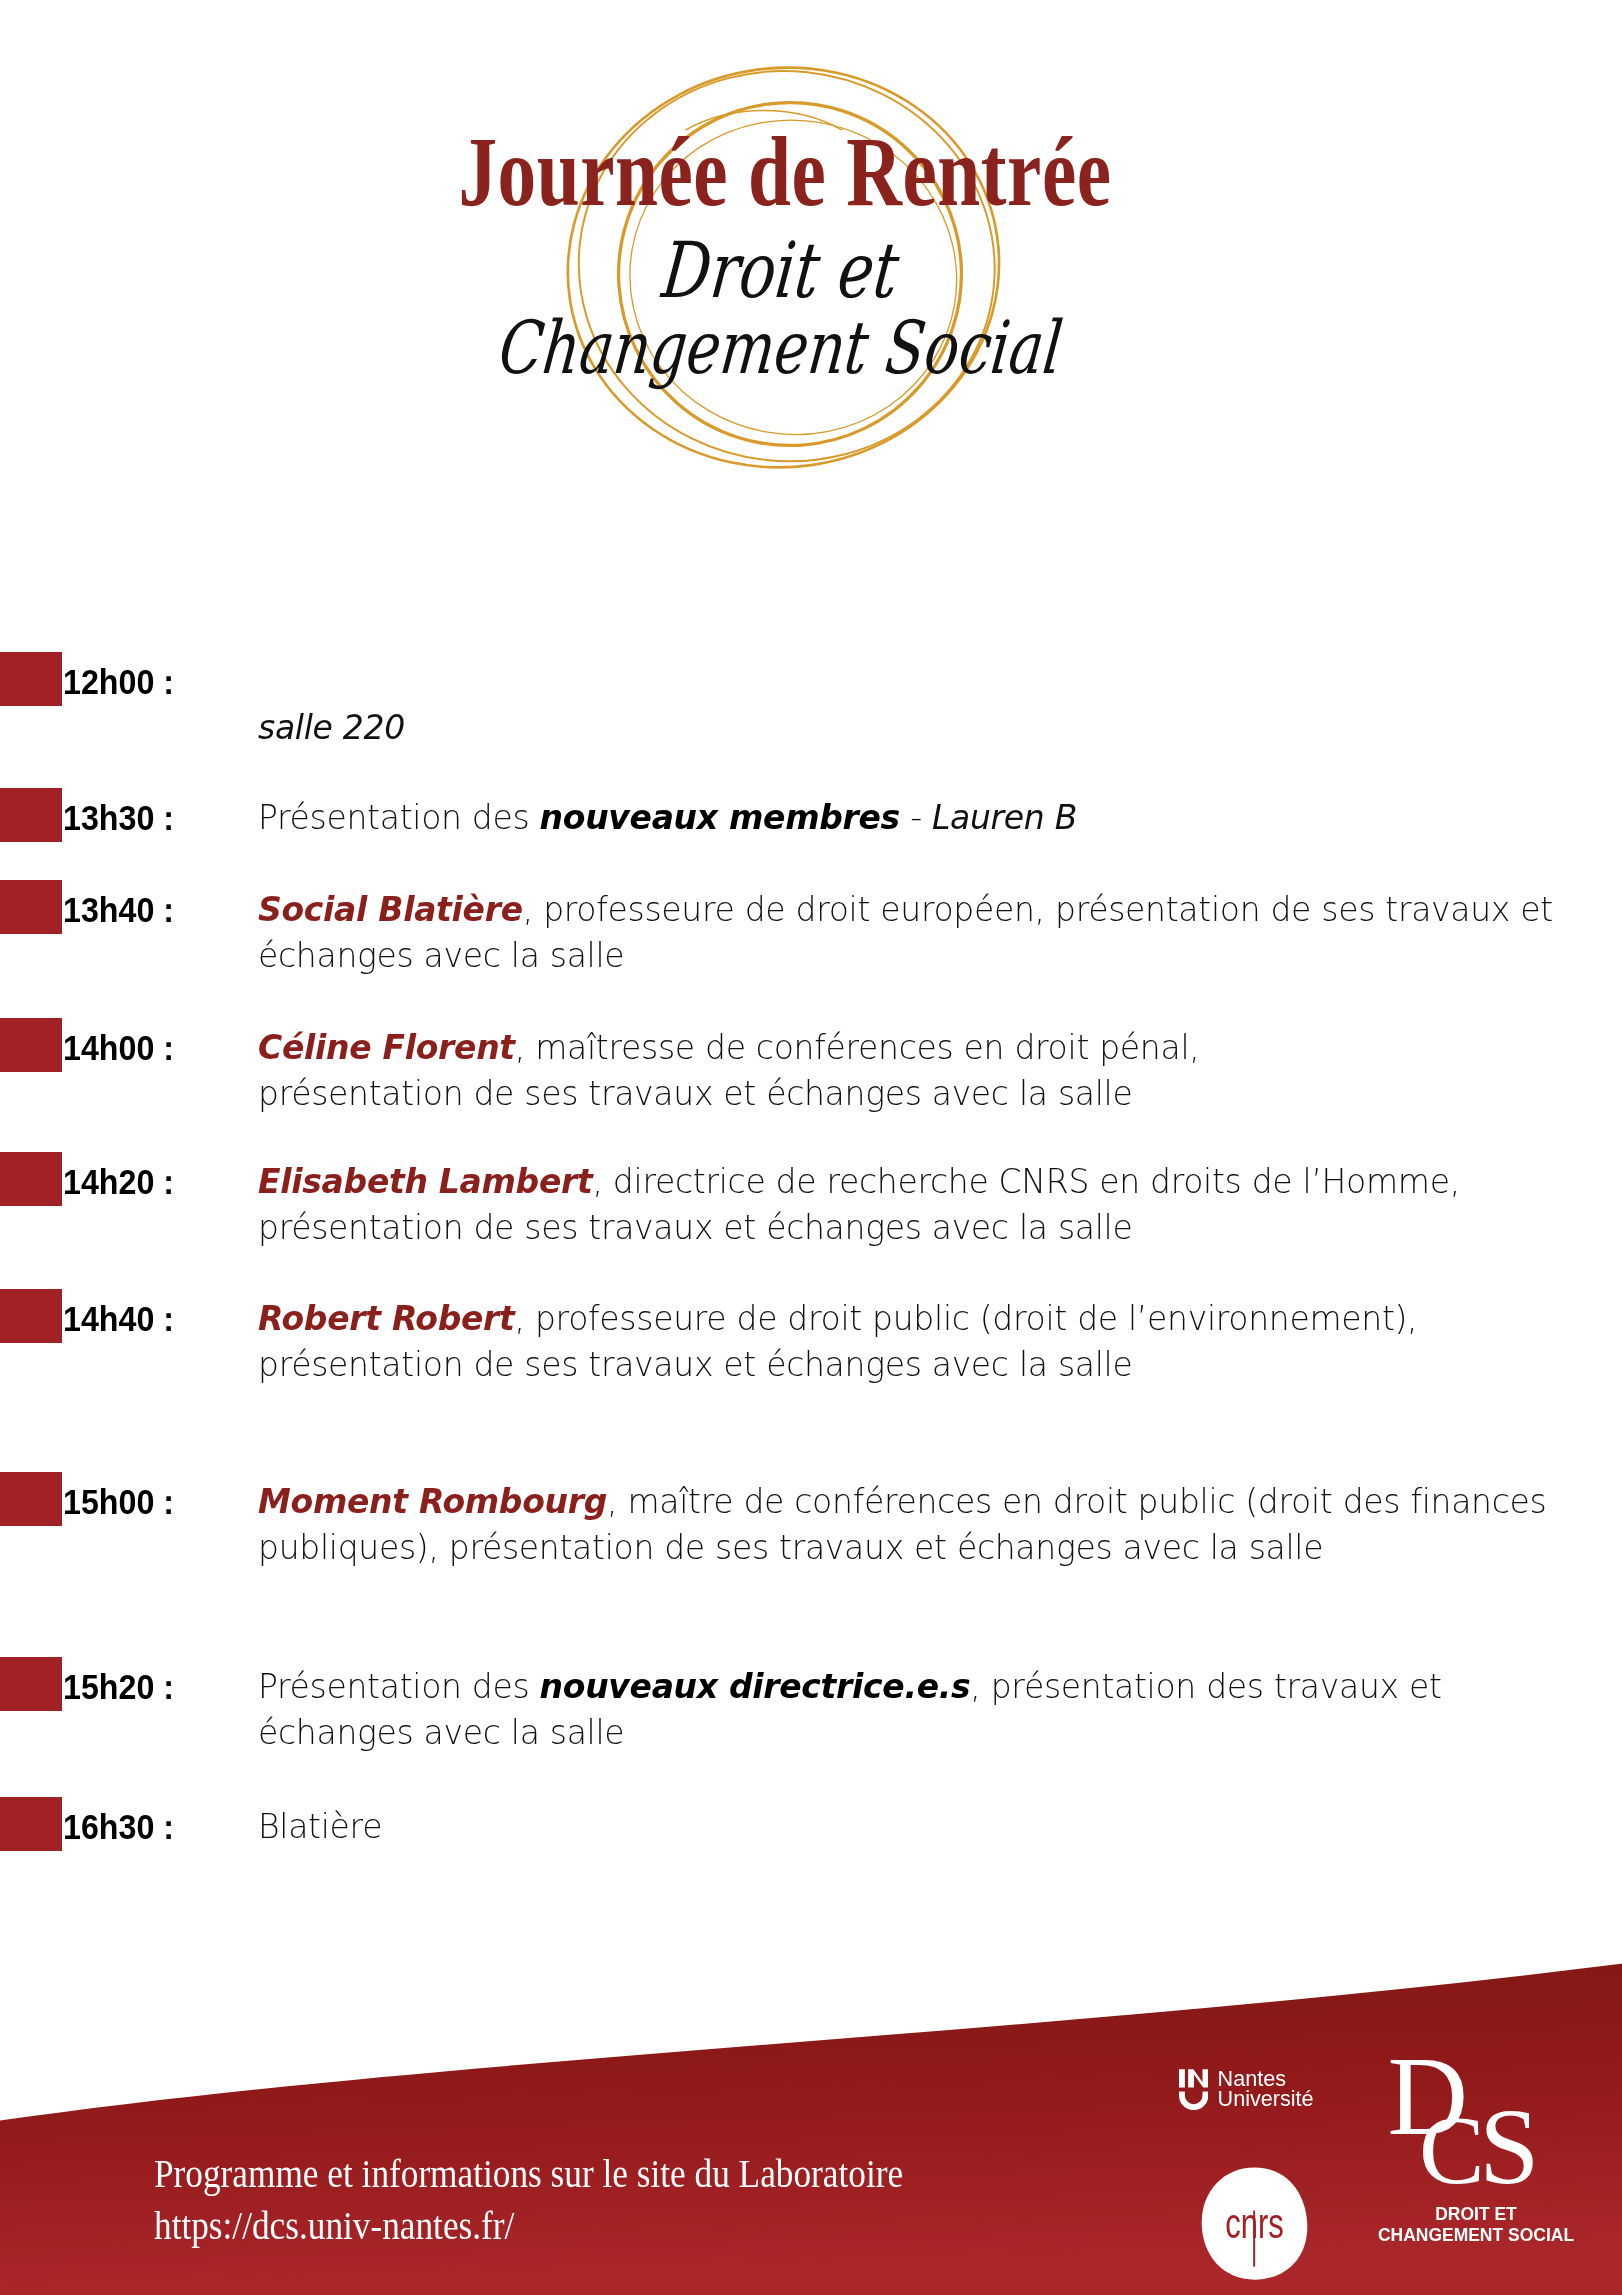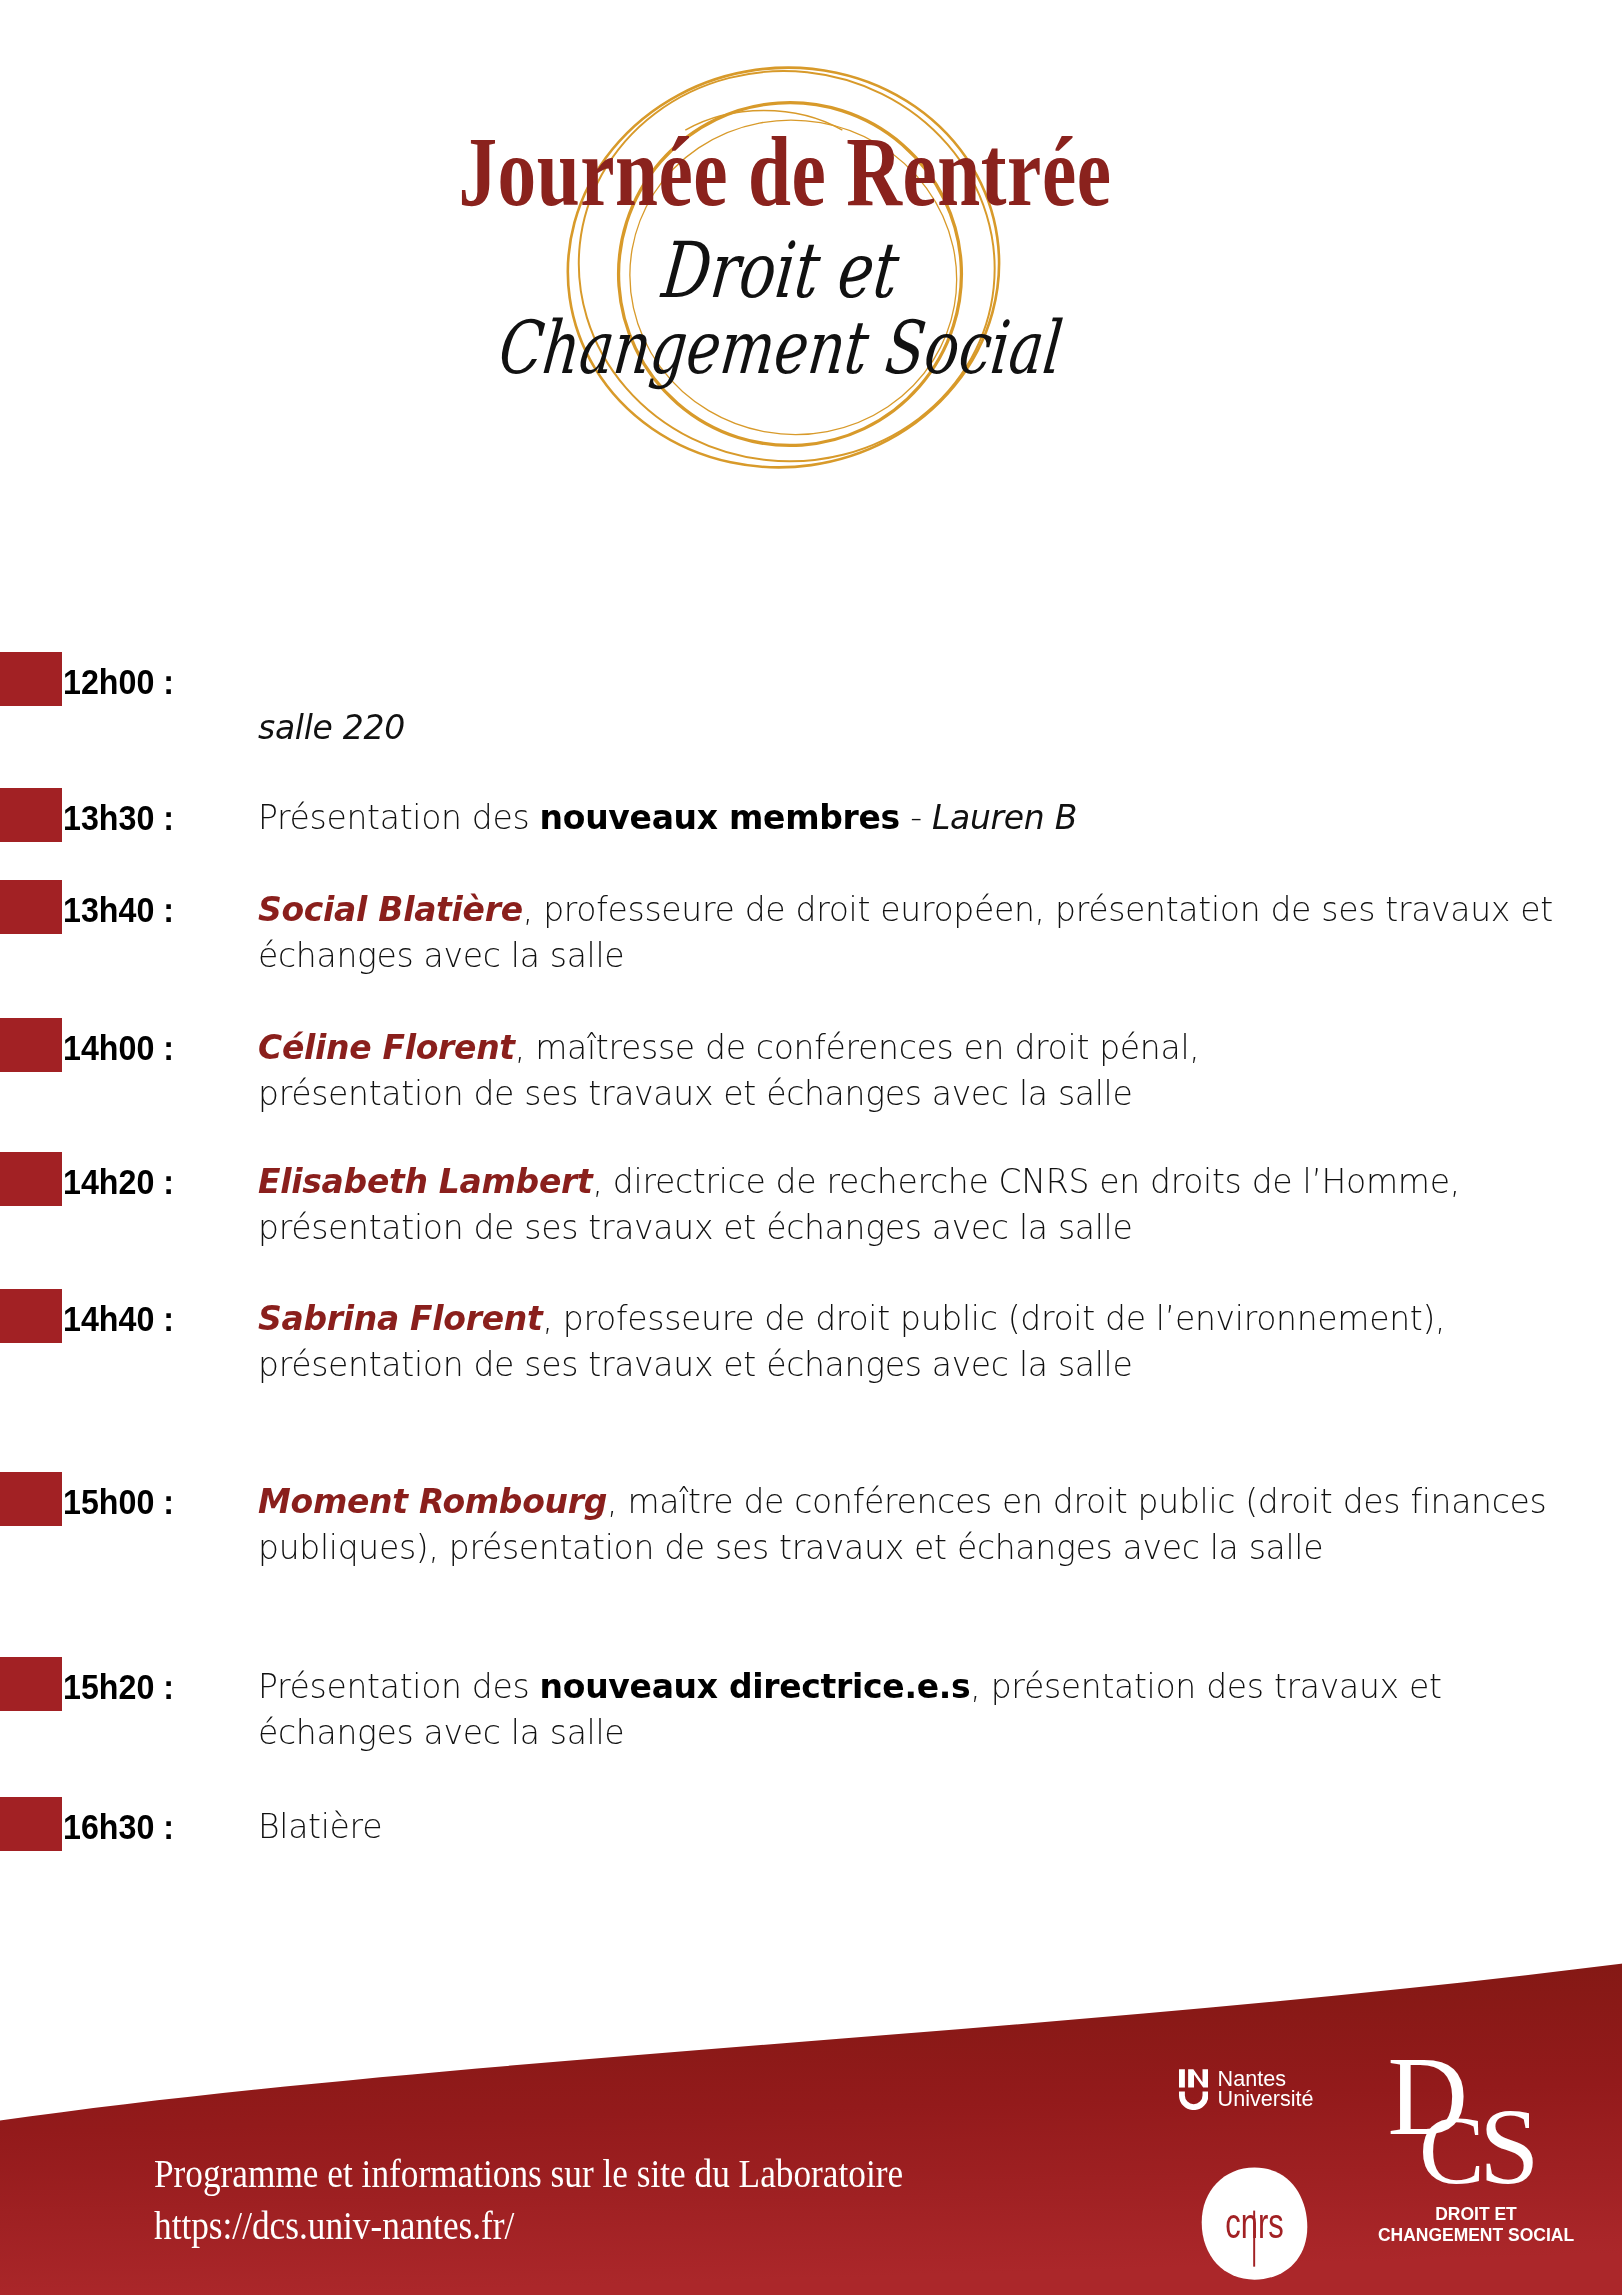--- a/index.html
+++ b/index.html
@@ -41,21 +41,21 @@
       transform: scaleX(0.92); transform-origin: 0 0;
       white-space: nowrap;
     }
     .desc {
       position: absolute; left: 258px; top: 6.5px; width: 1302px;
       font-family: "DejaVu Sans", sans-serif; font-weight: 300;
       font-size: 33px; line-height: 46px; color: #111;
       letter-spacing: -0.3px;
     }
     .desc .name { color: #8a1f1c; font-weight: 700; font-style: italic; }
-    .desc .strong { font-weight: 700; color: #000; }
+    .desc .strong { font-weight: 700; color: #000; font-style: italic; }
     .desc .em { font-style: italic; }
 
     
     .footer-band {
       position: absolute; left: 0; top: 1957px; width: 1623px; height: 339px;
     }
     .footer-text {
       position: absolute; left: 154px; color: #fff;
       font-family: "Liberation Serif", serif; font-size: 41px; line-height: 1;
       transform: scaleX(0.86); transform-origin: 0 0; white-space: nowrap;
@@ -136,21 +136,21 @@
     <div class="time">14h20 :</div>
     <div class="desc">
       <span class="name">Elisabeth Lambert</span><span>, directrice de recherche CNRS en droits de l’Homme, présentation de ses travaux et échanges avec la salle</span>
     </div>
   </div>
 
   <div class="row" style="top:1289px">
     <div class="sq"></div>
     <div class="time">14h40 :</div>
     <div class="desc">
-      <span class="name">Sabrina Florent</span><span>, professeure de droit public (droit de l’environnement), présentation de ses travaux et échanges avec la salle</span>
+      <span class="name">Robert Robert</span><span>, professeure de droit public (droit de l’environnement), présentation de ses travaux et échanges avec la salle</span>
     </div>
   </div>
 
   <div class="row" style="top:1472px">
     <div class="sq"></div>
     <div class="time">15h00 :</div>
     <div class="desc">
       <span class="name">Moment Rombourg</span><span>, maître de conférences en droit public (droit des finances publiques), présentation de ses travaux et échanges avec la salle</span>
     </div>
   </div>

